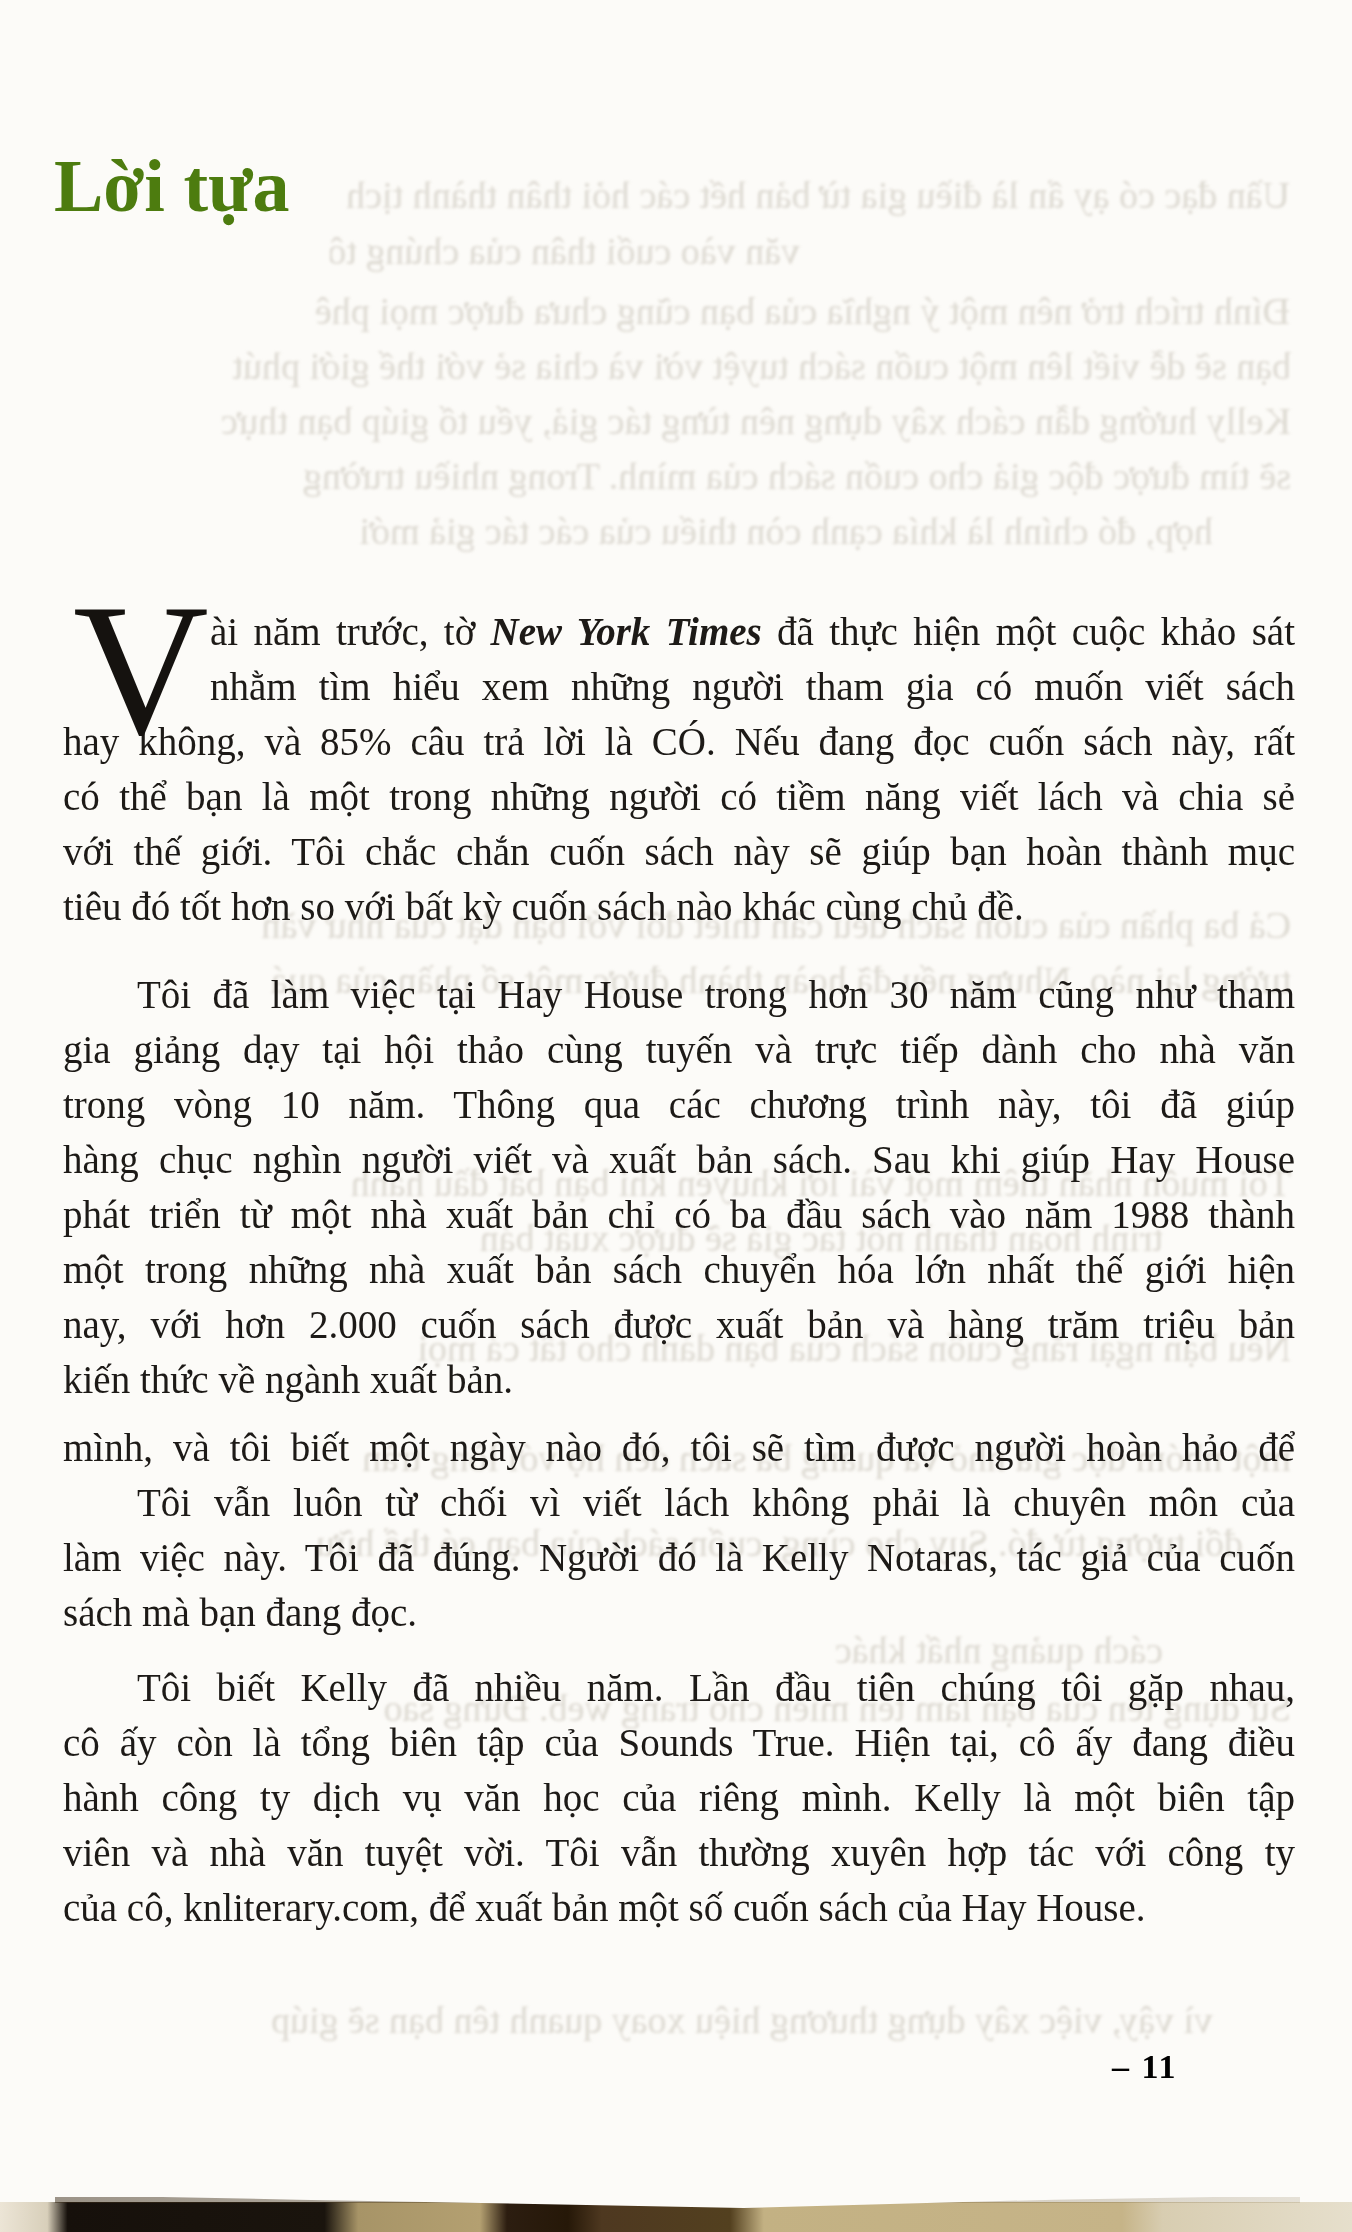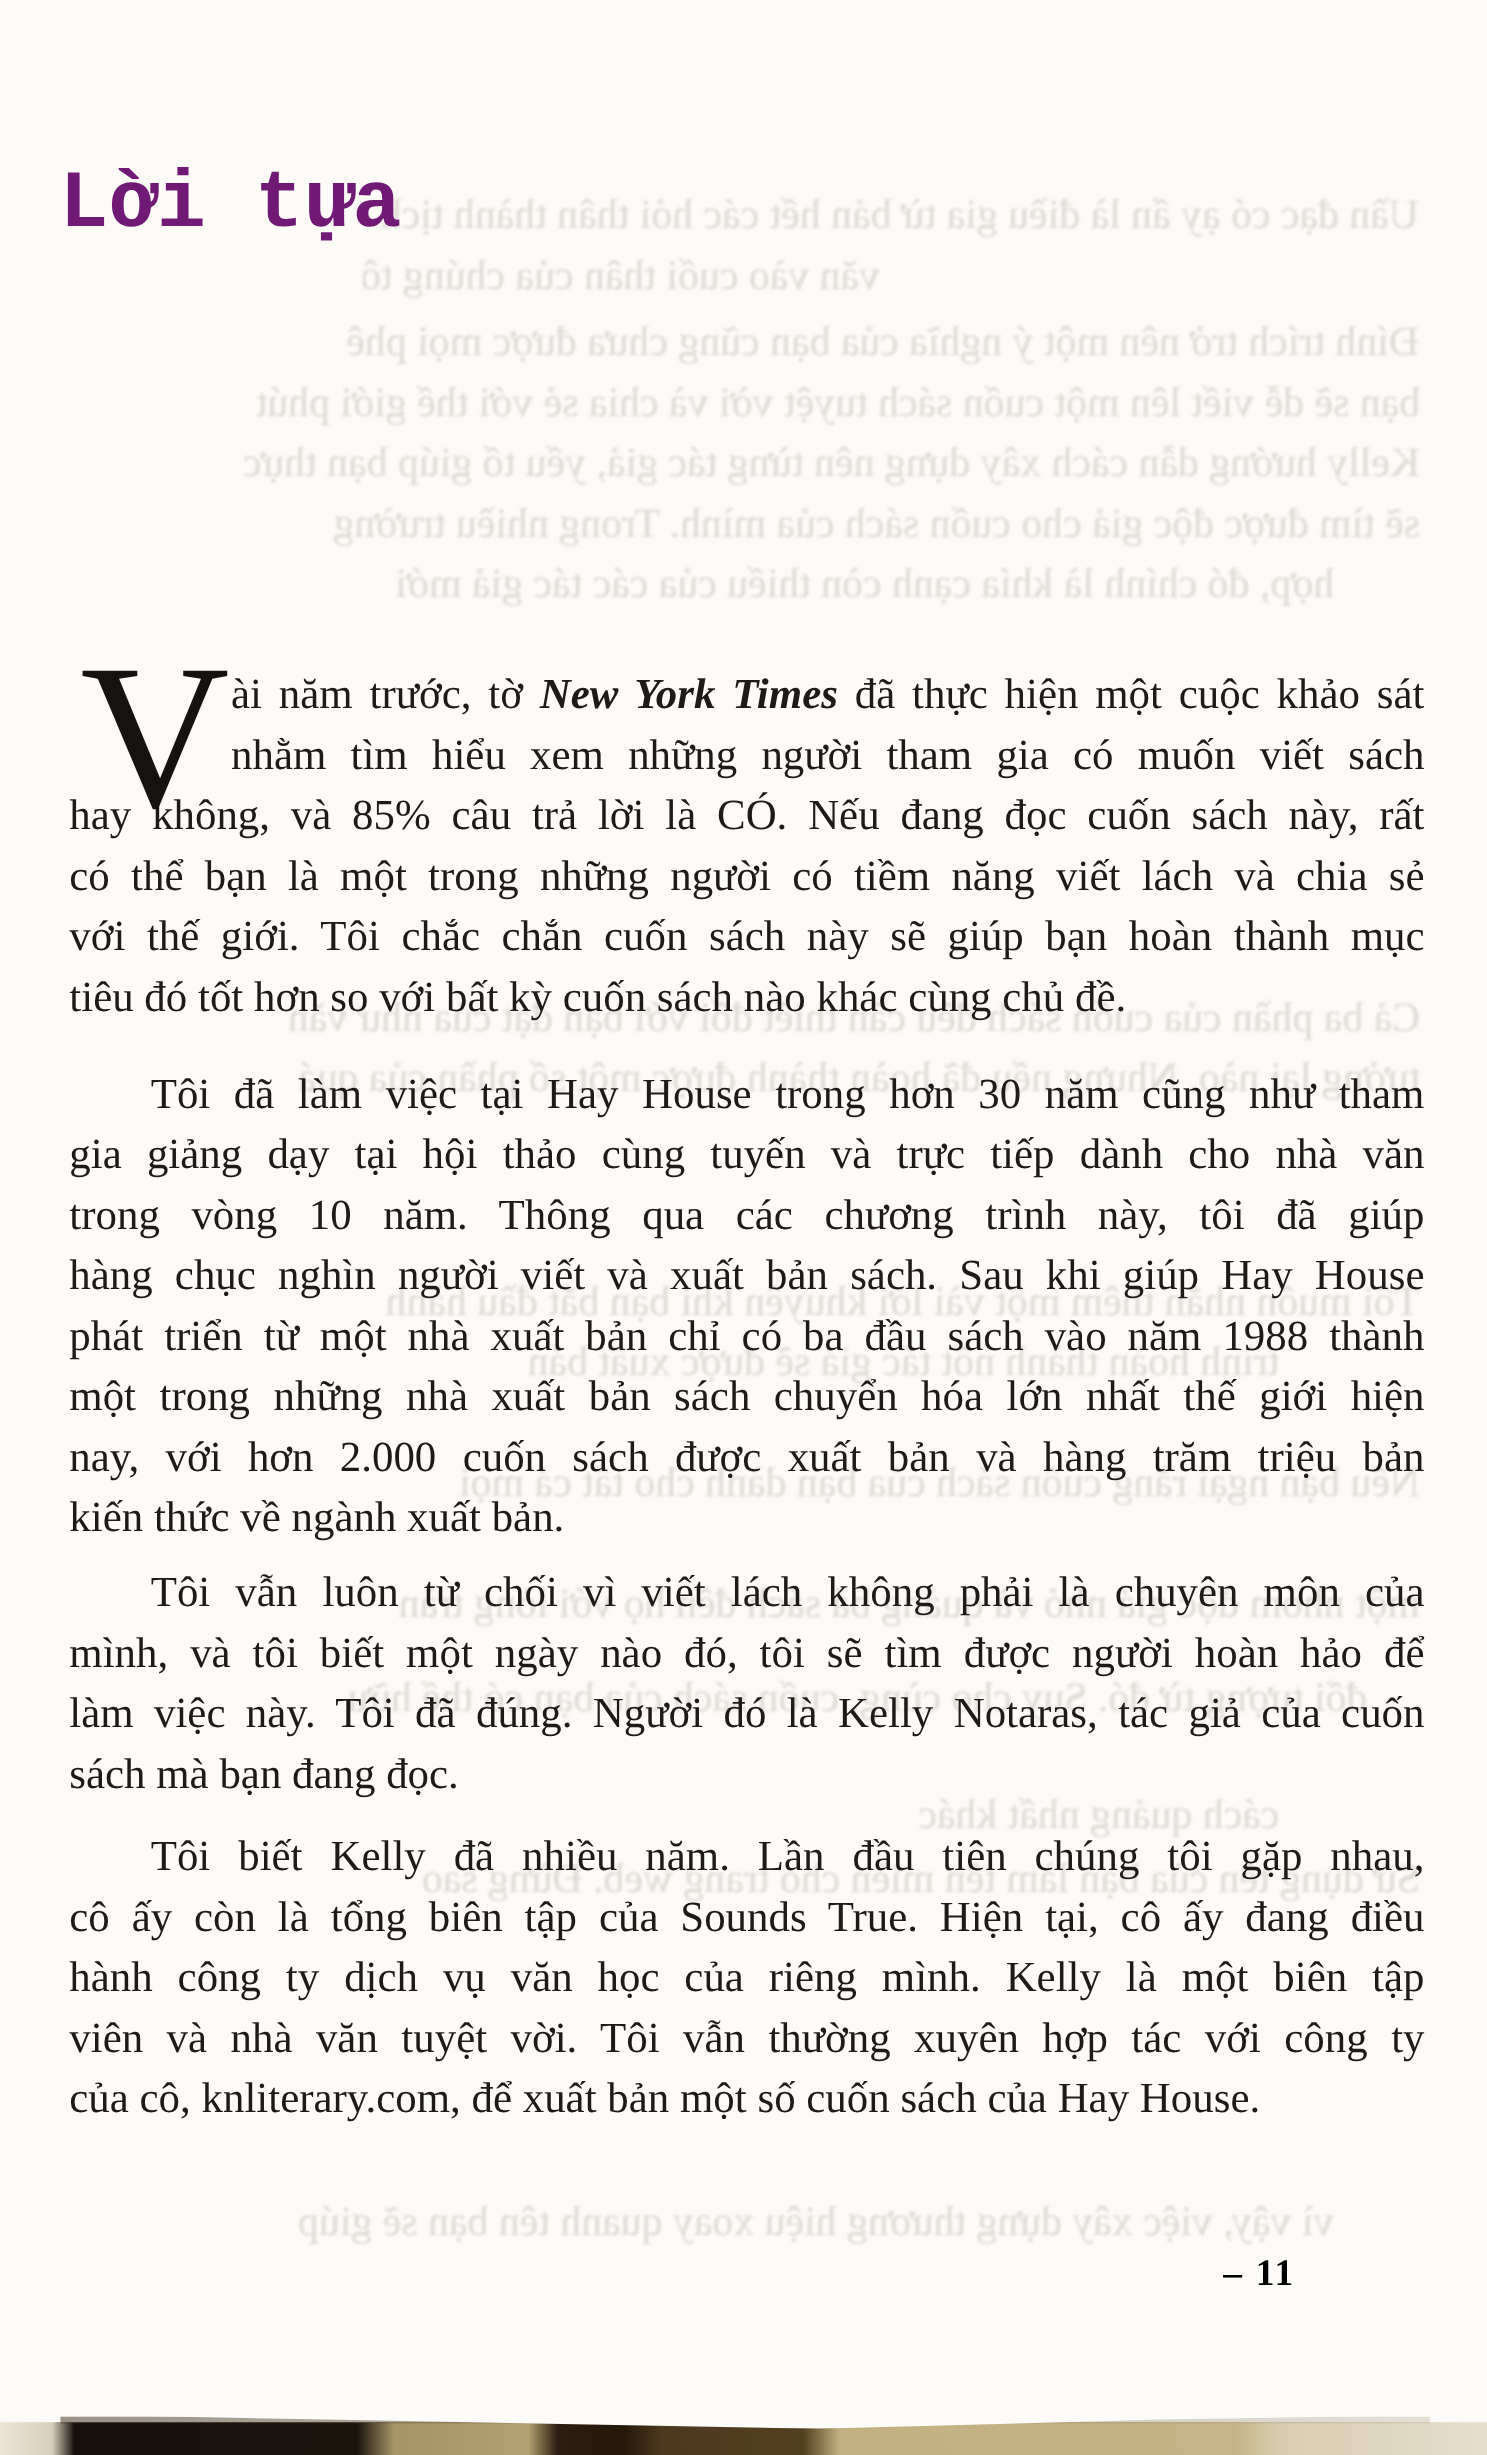--- a/index.html
+++ b/index.html
@@ -1,21 +1,21 @@
 <!DOCTYPE html>
 <html><head>
 <meta charset="utf-8">
 <style>
   html,body{margin:0;padding:0;background:#e8e6e2;}
   .screen{position:relative;width:1352px;height:2232px;background:#fcfbf8;overflow:hidden;
           font-family:"Liberation Serif",serif;color:#1d1a17;}
   
   .title{position:absolute;left:54px;top:144px;margin:0;
-         font-family:Liberation Mono, monospace;font-weight:700;font-size:74px;
-         letter-spacing:0px;color:#701a75;}
+         font-family:Liberation Serif, serif;font-weight:700;font-size:74px;
+         letter-spacing:0px;color:#4d7c0f;}
   
   .bleed-layer{position:absolute;inset:0;pointer-events:none;}
   .bleed-line{position:absolute;height:50px;line-height:50px;overflow:hidden;
               transform:scaleX(-1);filter:blur(1.6px);
               color:rgba(150,139,120,0.30);font-size:38px;white-space:nowrap;}
   
   .text-block{position:absolute;left:63px;top:604px;width:1232px;}
   .paragraph{position:relative;}
   .paragraph:nth-child(2){margin-top:33px;}
   .paragraph:nth-child(3){margin-top:13px;}
@@ -83,22 +83,22 @@
         <div class="line first-indent">Tôi đã làm việc tại Hay House trong hơn 30 năm cũng như tham</div>
         <div class="line">gia giảng dạy tại hội thảo cùng tuyến và trực tiếp dành cho nhà văn</div>
         <div class="line">trong vòng 10 năm. Thông qua các chương trình này, tôi đã giúp</div>
         <div class="line">hàng chục nghìn người viết và xuất bản sách. Sau khi giúp Hay House</div>
         <div class="line">phát triển từ một nhà xuất bản chỉ có ba đầu sách vào năm 1988 thành</div>
         <div class="line">một trong những nhà xuất bản sách chuyển hóa lớn nhất thế giới hiện</div>
         <div class="line">nay, với hơn 2.000 cuốn sách được xuất bản và hàng trăm triệu bản</div>
         <div class="line last">kiến thức về ngành xuất bản.</div>
       </div>
       <div class="paragraph indent">
+        <div class="line">mình, và tôi biết một ngày nào đó, tôi sẽ tìm được người hoàn hảo để</div>
         <div class="line first-indent">Tôi vẫn luôn từ chối vì viết lách không phải là chuyên môn của</div>
-        <div class="line">mình, và tôi biết một ngày nào đó, tôi sẽ tìm được người hoàn hảo để</div>
         <div class="line">làm việc này. Tôi đã đúng. Người đó là Kelly Notaras, tác giả của cuốn</div>
         <div class="line last">sách mà bạn đang đọc.</div>
       </div>
       <div class="paragraph indent">
         <div class="line first-indent">Tôi biết Kelly đã nhiều năm. Lần đầu tiên chúng tôi gặp nhau,</div>
         <div class="line">cô ấy còn là tổng biên tập của Sounds True. Hiện tại, cô ấy đang điều</div>
         <div class="line">hành công ty dịch vụ văn học của riêng mình. Kelly là một biên tập</div>
         <div class="line">viên và nhà văn tuyệt vời. Tôi vẫn thường xuyên hợp tác với công ty</div>
         <div class="line last">của cô, knliterary.com, để xuất bản một số cuốn sách của Hay House.</div>
       </div>

